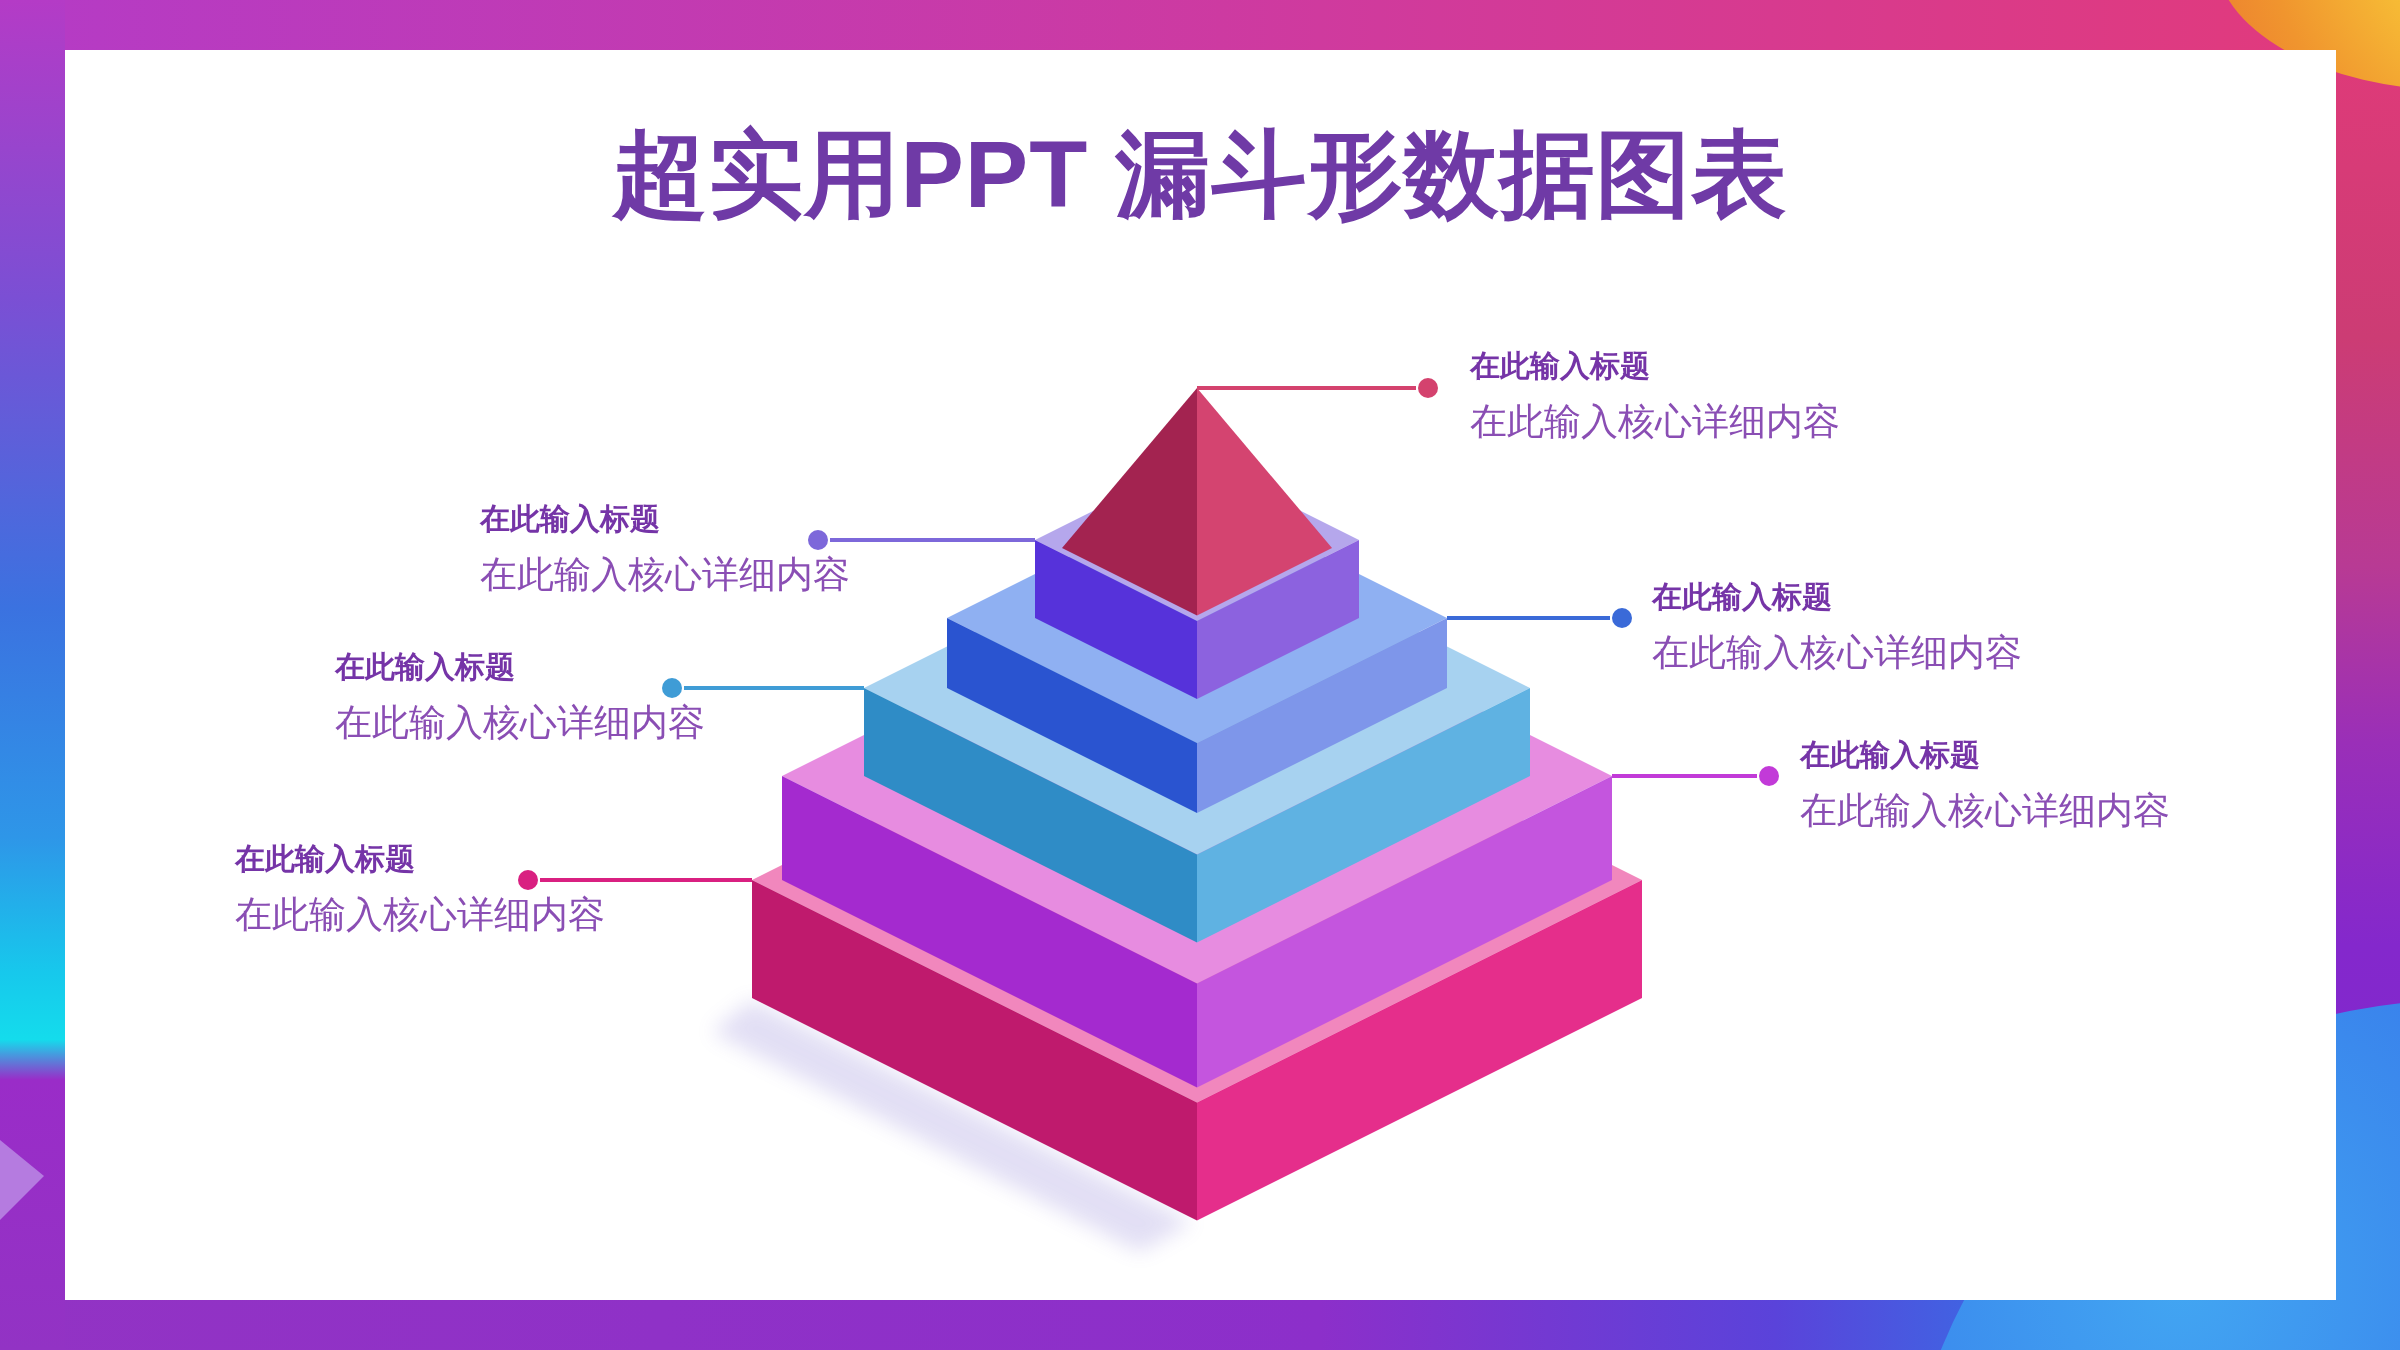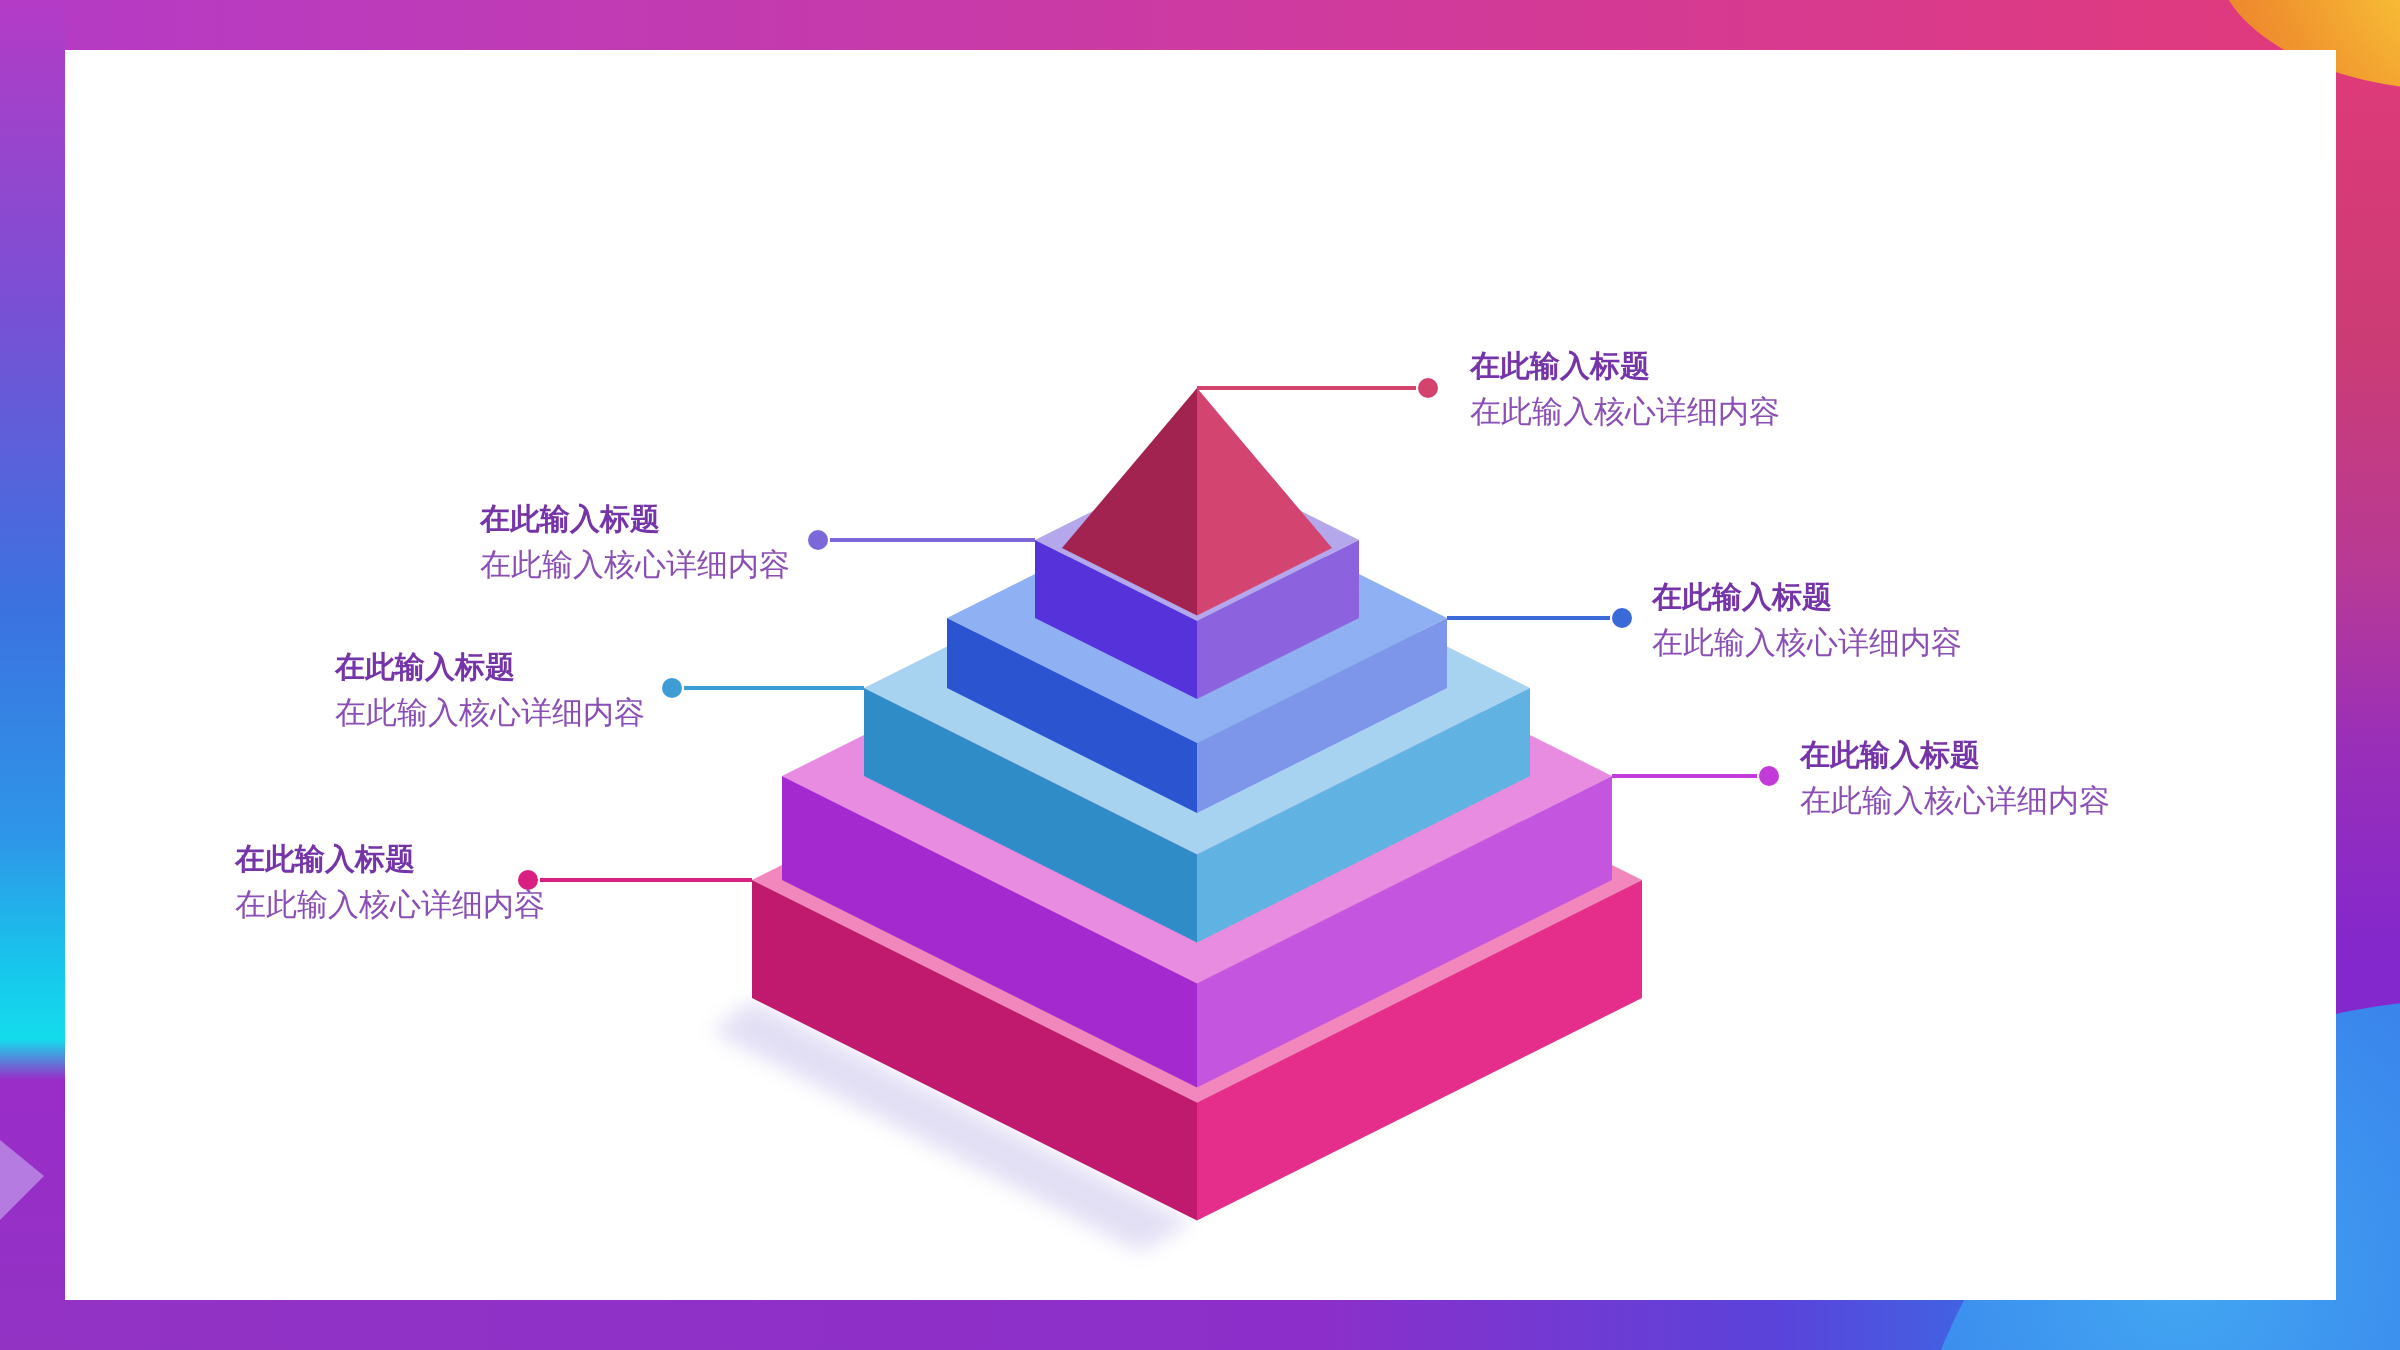--- a/index.html
+++ b/index.html
@@ -23,21 +23,21 @@
   .tri-lavender{position:absolute;left:0;top:1140px;width:44px;height:80px;background:#b57be0;
     clip-path:polygon(0 0,100% 45%,0 100%);}
   .panel{position:absolute;left:65px;top:50px;right:64px;bottom:50px;background:#ffffff;}
   
   .gfx{position:absolute;left:0;top:0;width:2400px;height:1350px;}
   
   .main-title{position:absolute;left:0;right:0;top:112px;text-align:center;
     font-size:95px;font-weight:bold;color:#6f3aa6;letter-spacing:1px;}
   .callout{position:absolute;}
   .callout .ct{font-size:30px;font-weight:bold;color:#7534a7;line-height:44px;}
-  .callout .cd{font-size:31px;font-weight:normal;color:#8a4eb4;line-height:36px;margin-top:6px;}
+  .callout .cd{font-size:37px;font-weight:normal;color:#8a4eb4;line-height:36px;margin-top:16px;}
   .c1{left:1470px;top:344px;}
   .c2{left:480px;top:497px;}
   .c3{left:1652px;top:575px;}
   .c4{left:335px;top:645px;}
   .c5{left:1800px;top:733px;}
   .c6{left:235px;top:837px;}
 </style>
 </head>
 <body>
 
@@ -84,20 +84,21 @@
       <line x1="1447" y1="618" x2="1610" y2="618" stroke="#3a6ad8" stroke-width="4"></line>
       <circle cx="1622" cy="618" r="10" fill="#3a6ad8"></circle>
       <line x1="684" y1="688" x2="864" y2="688" stroke="#3f9cd6" stroke-width="4"></line>
       <circle cx="672" cy="688" r="10" fill="#3f9cd6"></circle>
       <line x1="1612" y1="776" x2="1757" y2="776" stroke="#c23ad8" stroke-width="4"></line>
       <circle cx="1769" cy="776" r="10" fill="#c23ad8"></circle>
       <line x1="540" y1="880" x2="752" y2="880" stroke="#d92081" stroke-width="4"></line>
       <circle cx="528" cy="880" r="10" fill="#d92081"></circle>
     </svg>
 
+  <div class="main-title">超实用PPT 漏斗形数据图表</div>
 
   <div class="callout c1">
     <div class="ct">在此输入标题</div>
     <div class="cd">在此输入核心详细内容</div>
   </div>
   <div class="callout c2">
     <div class="ct">在此输入标题</div>
     <div class="cd">在此输入核心详细内容</div>
   </div>
   <div class="callout c3">

